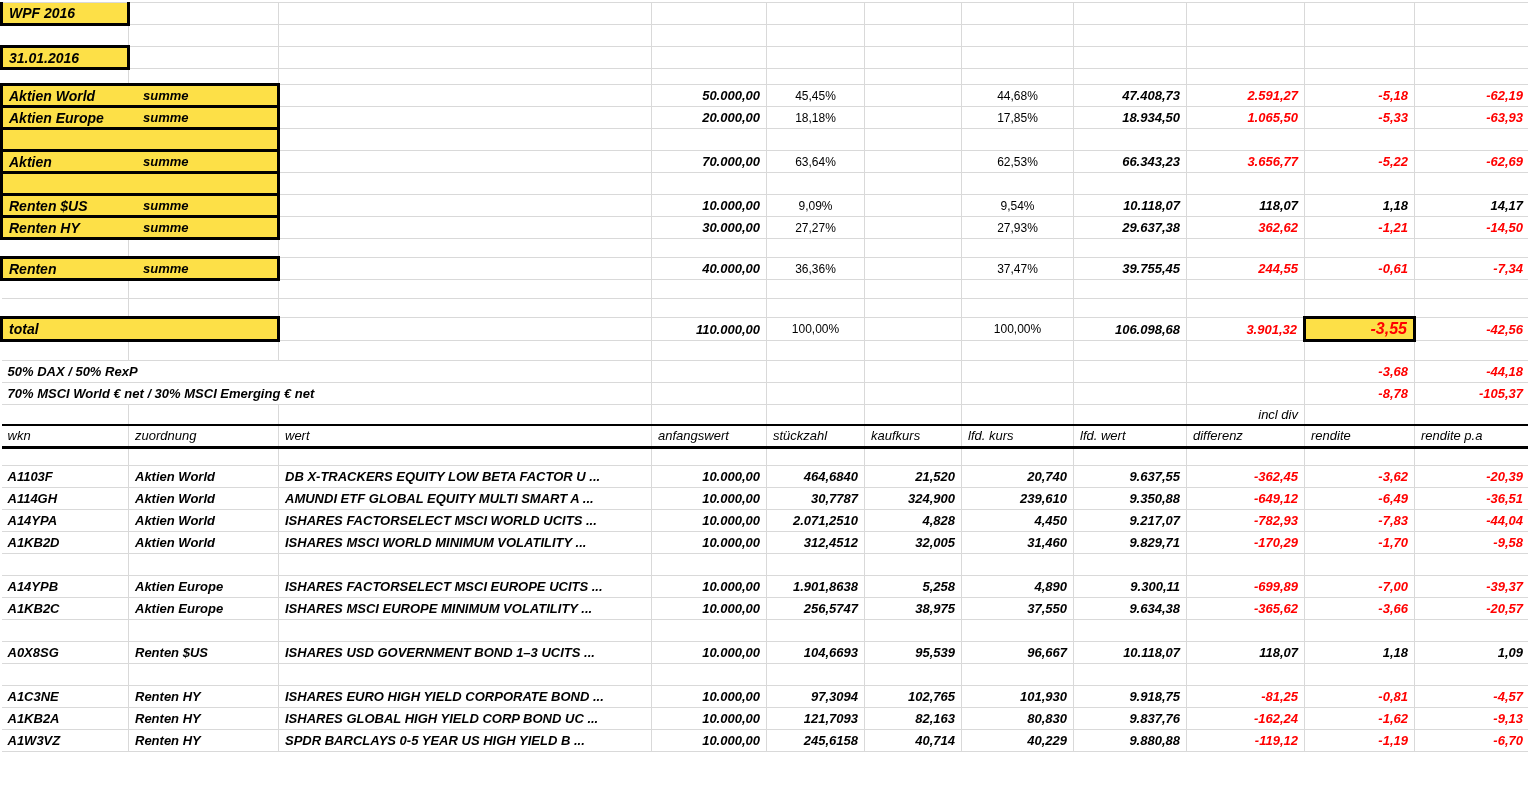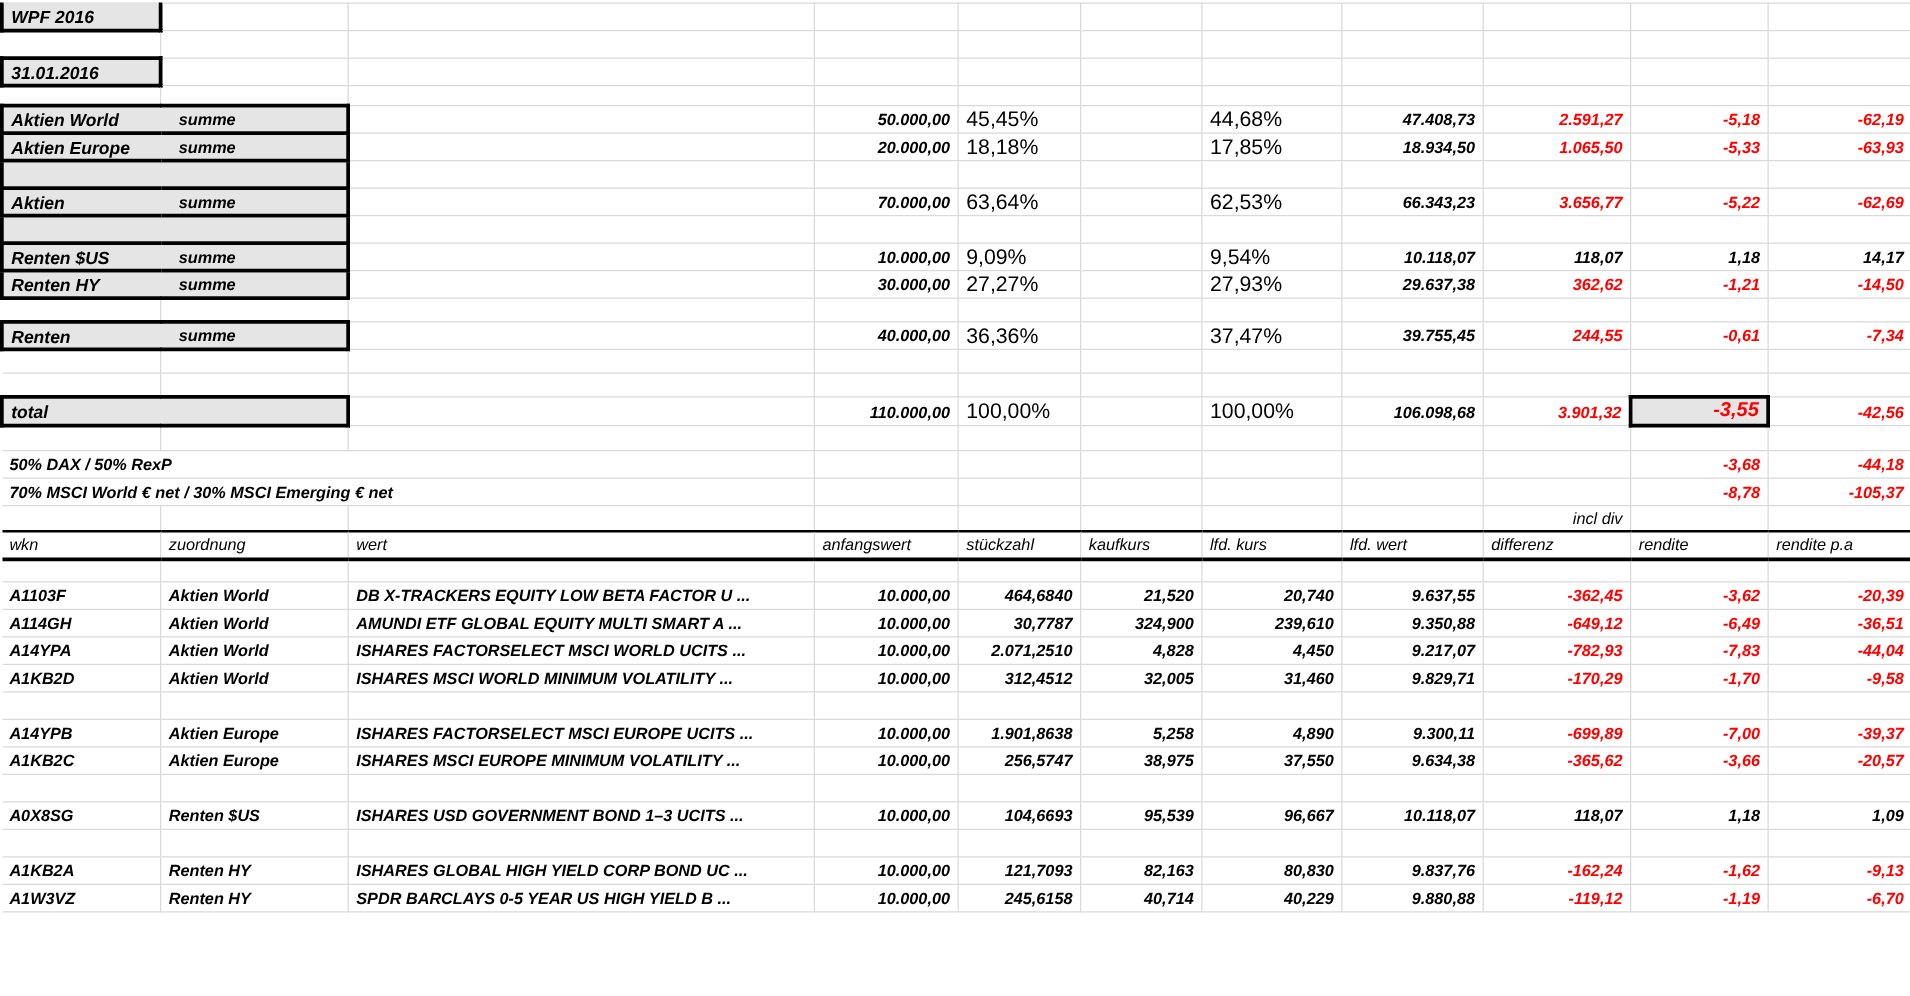--- a/index.html
+++ b/index.html
@@ -6,23 +6,23 @@
   body{width:1528px;height:797px;overflow:hidden;font-family:"Liberation Sans",sans-serif;}
   table{border-collapse:collapse;table-layout:fixed;width:1528px;margin-top:2px;}
   td{border-right:1px solid #d9d9d9;border-bottom:1px solid #d9d9d9;padding:0 6px;
      font-size:13px;color:#000;white-space:nowrap;overflow:hidden;vertical-align:middle;}
   tr.h16{height:16px}tr.h18{height:18px}tr.h19{height:19px}tr.h20{height:20px}
   tr.h22{height:22px}tr.h23{height:23px}
   tr:first-child td{border-top:1px solid #d9d9d9;}
   .bi{font-weight:bold;font-style:italic;}
   .t14{font-size:14px;}
   .num{font-weight:bold;font-style:italic;text-align:right;}
-  .pct{text-align:left;font-size:17px;font-weight:normal;font-style:normal;}
+  .pct{text-align:center;font-size:12px;font-weight:normal;font-style:normal;}
   .red{color:#ff0000;}
-  .ybox{background:#e5e5e5;border:3px solid #000000;}
+  .ybox{background:#fde047;border:3px solid #000000;}
   .boxflex{display:flex;align-items:center;}
   .boxflex .lbl{flex:none;width:118px;font-weight:bold;font-style:italic;font-size:14px;}
   .boxflex .sub{font-weight:bold;font-style:italic;font-size:13px;margin-left:16px;}
   .hdr td{font-style:italic;font-weight:normal;border-top:2px solid #000;border-bottom:3px solid #000;}
   .hdr td.hr{}
   .big{font-size:16px;font-style:italic;}
   .incldiv{font-style:italic;text-align:right;font-size:13px;}
 </style>
 </head>
 <body>
@@ -499,20 +499,33 @@
         <td></td>
         <td></td>
         <td></td>
         <td></td>
         <td></td>
         <td></td>
         <td></td>
       </tr>
 
 <tr class="h22">
+<td class="bi">A1C3NE</td>
+<td class="bi">Renten HY</td>
+<td class="bi">ISHARES EURO HIGH YIELD CORPORATE BOND ...</td>
+<td class="num">10.000,00</td>
+<td class="num">97,3094</td>
+<td class="num">102,765</td>
+<td class="num">101,930</td>
+<td class="num">9.918,75</td>
+<td class="num red">-81,25</td>
+<td class="num red">-0,81</td>
+<td class="num red">-4,57</td>
+</tr>
+<tr class="h22">
 <td class="bi">A1KB2A</td>
 <td class="bi">Renten HY</td>
 <td class="bi">ISHARES GLOBAL HIGH YIELD CORP BOND UC ...</td>
 <td class="num">10.000,00</td>
 <td class="num">121,7093</td>
 <td class="num">82,163</td>
 <td class="num">80,830</td>
 <td class="num">9.837,76</td>
 <td class="num red">-162,24</td>
 <td class="num red">-1,62</td>

